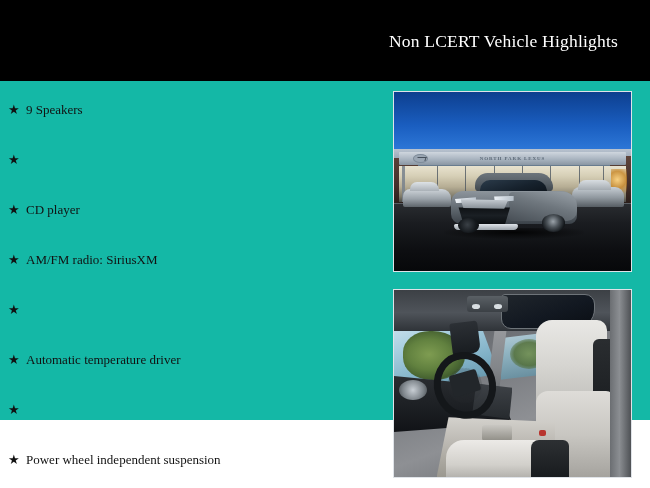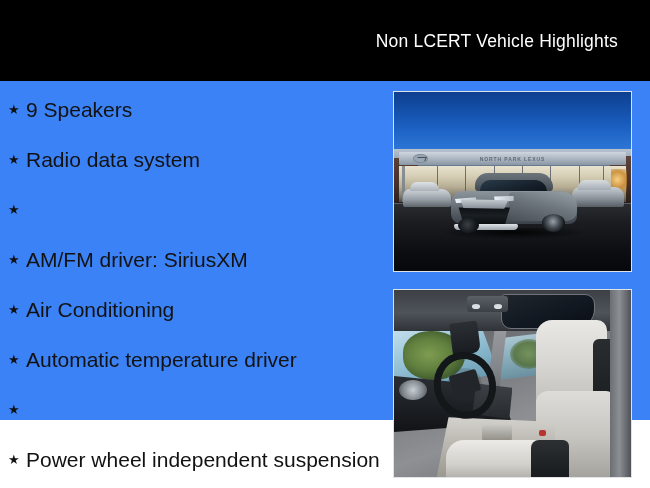--- a/index.html
+++ b/index.html
@@ -5,21 +5,22 @@
   * { margin:0; padding:0; box-sizing:border-box; }
   html,body { width:650px; height:488px; }
   body {
     background:#ffffff;
     font-family:"Liberation Sans", sans-serif;
     overflow:hidden;
     position:relative;
   }
   #slide {
     position:absolute; left:0; top:0; width:650px; height:420px;
-    background:#3b82f6;
+    background:#14b8a6;
+    font-family:Liberation Serif, serif;
   }
   
   #header {
     position:absolute; left:0; top:0; width:650px; height:81px;
     background:#000000;
   }
   #title {
     position:absolute; right:32px; top:30px;
     color:#ffffff;
     font-size:17.5px;
@@ -39,21 +40,21 @@
   }
   .bullet-star {
     display:inline-block;
     width:18px;
     font-size:13px;
     color:#111111;
     line-height:26px;
     text-align:left;
   }
   .bullet-label {
-    font-size:21px;
+    font-size:13px;
     color:#121212;
     line-height:26px;
   }
   
   .photo {
     position:absolute;
     border:1px solid #dfe3e8;
     overflow:hidden;
     background:#000;
   }
@@ -342,35 +343,34 @@
 
   <div id="bullets">
 
     <div class="bullet" style="top:2px">
       <span class="bullet-star">★</span>
       <span class="bullet-label">9 Speakers</span>
     </div>
 
     <div class="bullet" style="top:52px">
       <span class="bullet-star">★</span>
-      <span class="bullet-label">Radio data system</span>
     </div>
 
     <div class="bullet" style="top:102px">
       <span class="bullet-star">★</span>
+      <span class="bullet-label">CD player</span>
     </div>
 
     <div class="bullet" style="top:152px">
       <span class="bullet-star">★</span>
-      <span class="bullet-label">AM/FM driver: SiriusXM</span>
+      <span class="bullet-label">AM/FM radio: SiriusXM</span>
     </div>
 
     <div class="bullet" style="top:202px">
       <span class="bullet-star">★</span>
-      <span class="bullet-label">Air Conditioning</span>
     </div>
 
     <div class="bullet" style="top:252px">
       <span class="bullet-star">★</span>
       <span class="bullet-label">Automatic temperature driver</span>
     </div>
 
     <div class="bullet" style="top:302px">
       <span class="bullet-star">★</span>
     </div>

